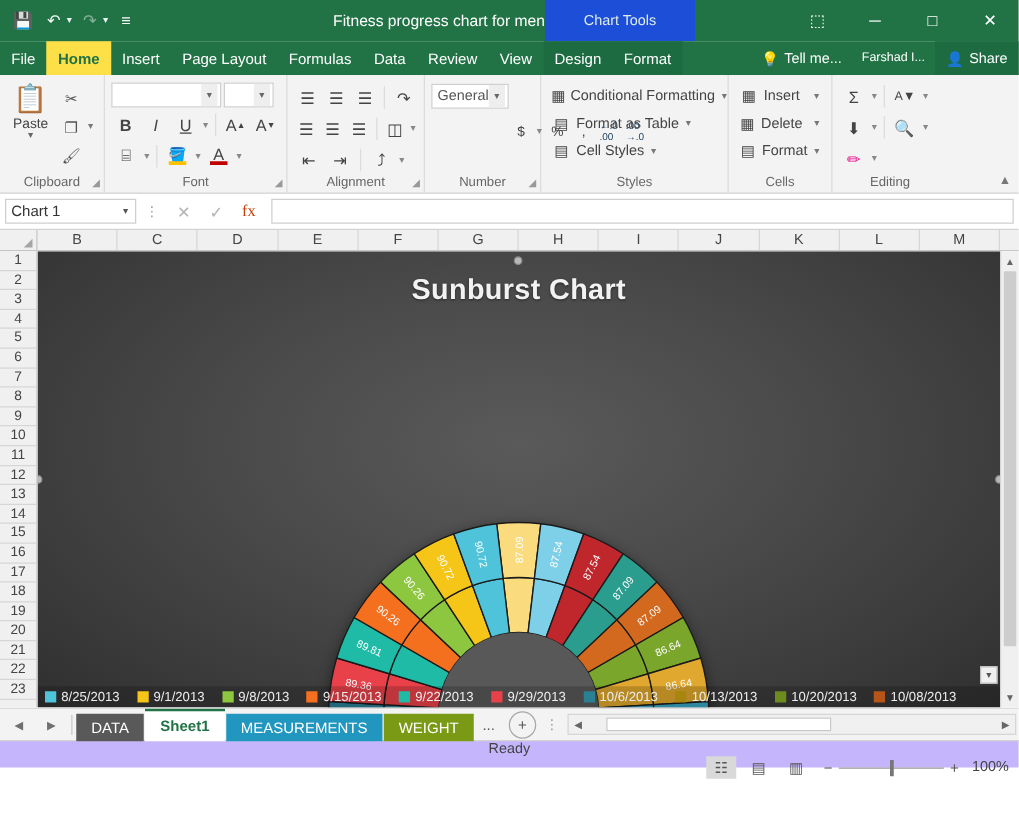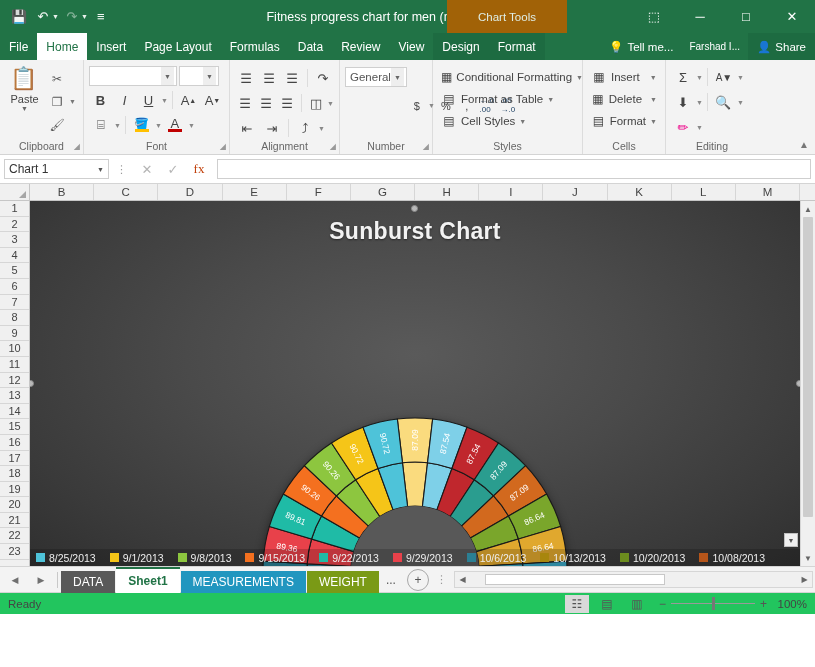--- a/index.html
+++ b/index.html
@@ -21,40 +21,40 @@
     width:22px;height:22px;display:flex;align-items:center;justify-content:center;
     opacity:.95; cursor:default; font-size:13px;
   }
   .qat-btn.dim{ opacity:.45; }
   .qat-caret{font-size:7px; margin-left:-4px; opacity:.9;}
   .win-title{
     position:absolute; left:0; right:0; text-align:center;
     font-size:12.5px; color:#fff; pointer-events:none;
   }
   .chart-tools{
-    position:absolute; left:447px; top:0; width:120px; height:33px;
-    background:#a16207; color:#dfeee6; font-size:11.5px;
+    position:absolute; left:436px; top:0; width:120px; height:33px;
+    background:#1d4ed8; color:#dfeee6; font-size:11.5px;
     display:flex;align-items:center;justify-content:center;
   }
   .win-ctrls{ position:absolute; right:0; top:0; height:33px; display:flex; }
   .win-ctrls div{
     width:46px;height:33px;display:flex;align-items:center;justify-content:center;
     color:#fff; font-size:13px;
   }
   
   .tabbar{
     height:27px; background:#217346; display:flex; align-items:stretch;
     position:relative; color:#fff; font-size:12px;
   }
   .tabbar .tab{
     padding:0 9px; display:flex;align-items:center; cursor:default;
     white-space:nowrap;
     text-align:right;
   }
-  .tabbar .tab.active{ background:#ffffff; color:#217346; font-weight:normal; }
+  .tabbar .tab.active{ background:#fde047; color:#217346; font-weight:bold; }
   .tabbar .ctxgroup{ background:#1d6b41; display:flex; }
   .tabbar .right{ position:absolute; right:0; top:0; height:27px; display:flex; align-items:center; }
   .tellme{ display:flex;align-items:center;gap:4px; padding:0 8px; font-size:11.5px;}
   .userbtn{ padding:0 8px; display:flex;align-items:center;font-size:10px;}
   .sharebtn{ background:#1d6b41; padding:0 9px; display:flex;align-items:center;gap:4px;font-size:11.5px;height:27px;}
   
   .ribbon{
     height:95px; background:#f3f3f3; border-bottom:1px solid #d4d4d4;
     display:flex; position:relative;
   }
@@ -171,22 +171,22 @@
   .addsheet{ width:22px;height:22px;border:1px solid #a8a8a8;border-radius:50%;
              display:flex;align-items:center;justify-content:center;font-size:12px;color:#555;
              margin:0 4px;}
   .vdots{ color:#999; font-size:11px; padding:0 3px;}
   .hscroll{ flex:1; height:17px; background:#f0f0f0; border:1px solid #d6d6d6; display:flex;
             align-items:center; margin-left:4px; position:relative;}
   .hscroll .arw{ width:15px; text-align:center; font-size:8px; color:#666;}
   .hscroll .thumb{ position:absolute; left:30px; width:180px; top:2px; bottom:2px;
                    background:#fff; border:1px solid #c8c8c8;}
   
-  .statusbar{ height:22px; background:#22c55e; border-top:1px solid #d4d4d4;
-              display:flex; align-items:center; padding:0 8px; font-size:11.5px; color:#444;}
+  .statusbar{ height:22px; background:#c4b5fd; border-top:1px solid #d4d4d4;
+              display:flex; align-items:center; padding:0 8px; font-size:11.5px; color:#444;flex-direction:column;}
   .sb-right{ margin-left:auto; display:flex; align-items:center; gap:6px;}
   .viewbtn{ width:24px;height:18px;display:flex;align-items:center;justify-content:center;
             font-size:12px;color:#555;}
   .viewbtn.sel{ background:#d9d9d9; }
   .zoomslider{ display:flex; align-items:center; gap:5px; margin-left:4px;}
   .zs-track{ width:84px; height:1px; background:#999; position:relative;}
   .zs-thumb{ position:absolute; left:41px; top:-6px; width:3px; height:13px; background:#777;}
   .zs-sign{ font-size:12px; color:#555; }
   .zoomval{ width:34px; text-align:right; font-size:11.5px;}
 </style>

